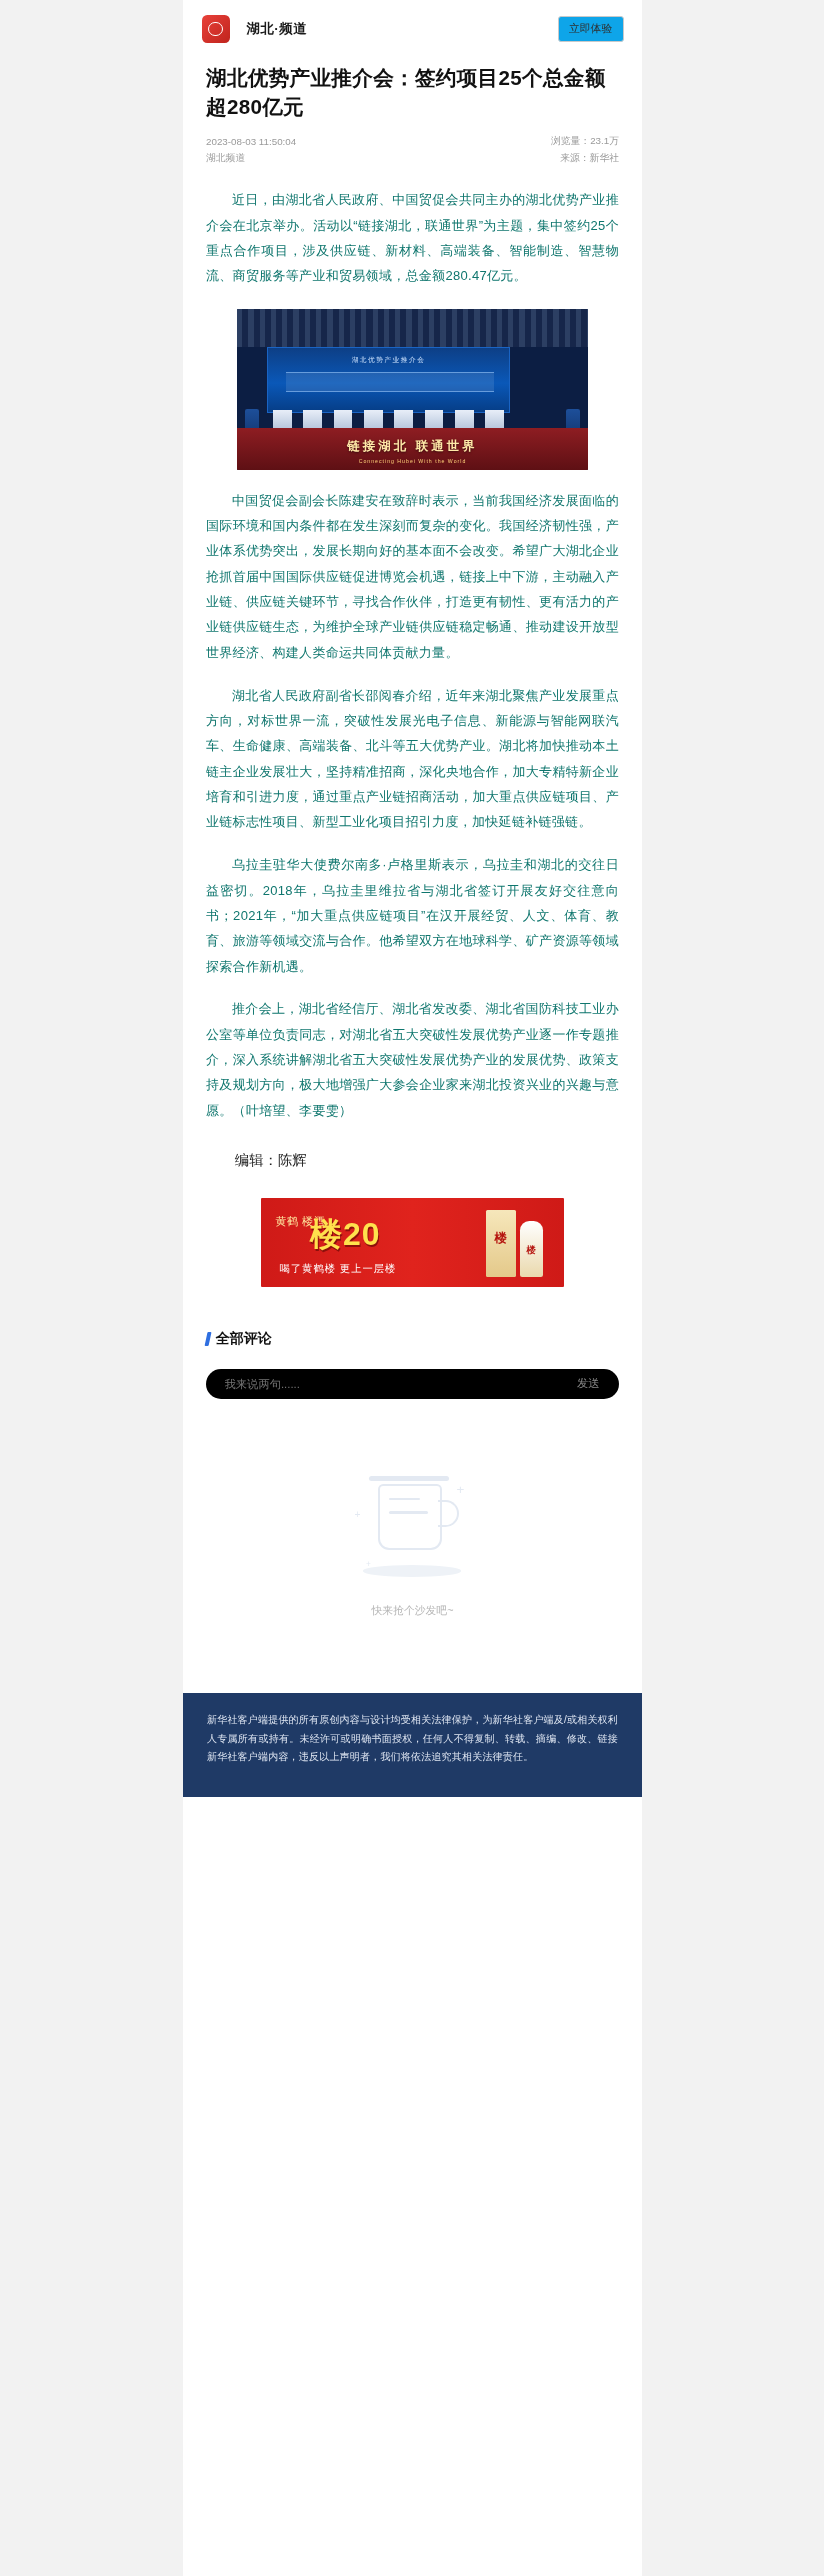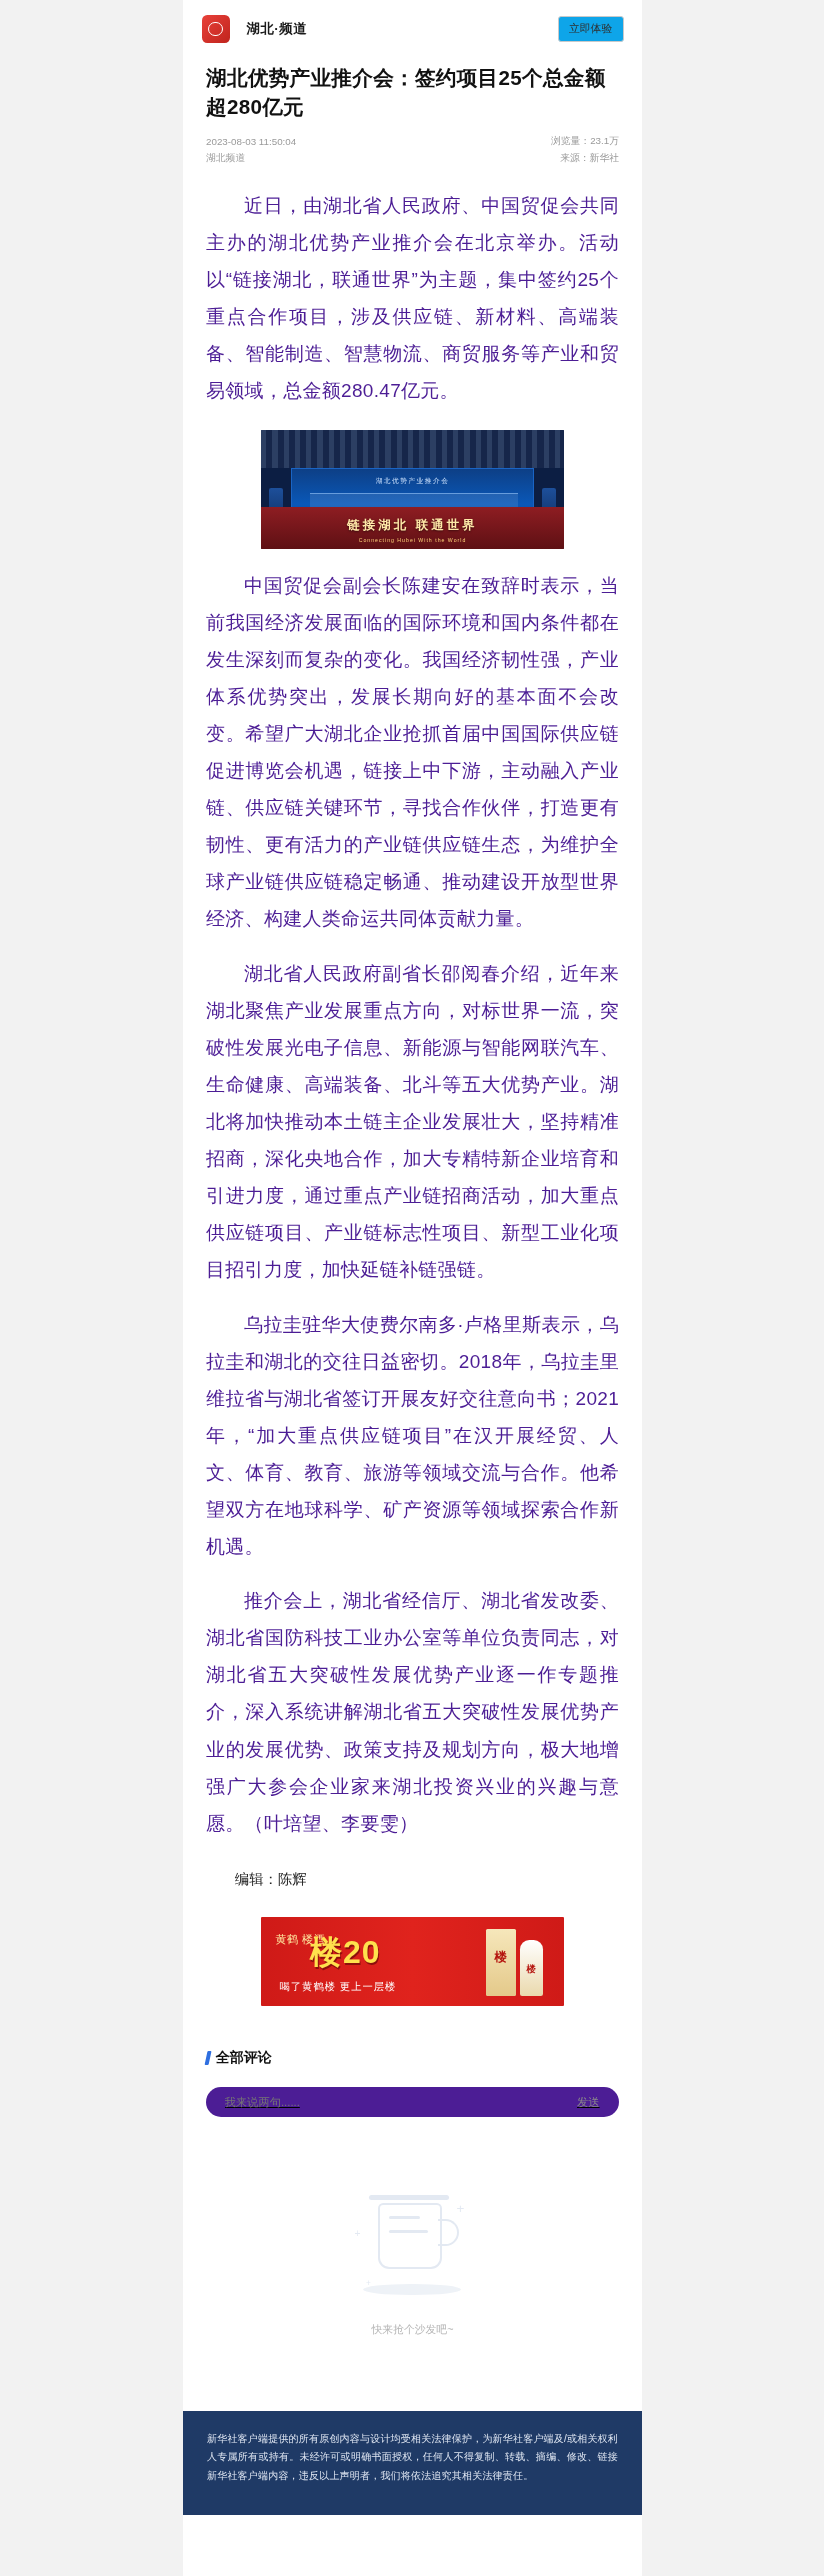--- a/index.html
+++ b/index.html
@@ -103,23 +103,23 @@
   }
   .meta-row .meta-right {
     text-align: left;
   }
   .meta-divider {
     height: 0.5px;
     background: transparent;
   }
 
   .body-text {
-    font-size: 19px;
+    font-size: 13px;
     line-height: 1.95;
-    color: #4c1d95;
+    color: #0f766e;
     text-indent: 2em;
     margin: 17.5px 0 0 0;
     text-align: justify;
     letter-spacing: 0.3px;
   }
   .editor-line {
     font-size: 14.4px;
     line-height: 1.95;
     color: #222222;
     margin: 23px 0 0 0;
@@ -127,25 +127,26 @@
   }
 
   
   .photo-wrap {
     margin: 20.6px 0 5.2px 0;
     display: flex;
     justify-content: center;
   }
   .photo {
     width: 303px;
-    height: 119px;
+    height: 161px;
     position: relative;
     overflow: hidden;
     background: #0c1e43;
     border-radius: 1px;
+    padding-left: 48px;
   }
   .photo .ceiling {
     position: absolute;
     left: 0; top: 0; width: 100%; height: 38px;
     background: repeating-linear-gradient(90deg, #2c3f63 0px, #2c3f63 5.2px, #16264a 5.2px, #16264a 11.3px);
   }
   .photo .screen {
     position: absolute;
     left: 30px; top: 38px; width: 243px; height: 66px;
     background: linear-gradient(180deg, #0d3f86 0%, #0a58b8 55%, #063d86 100%);
@@ -304,27 +305,26 @@
     width: 3.6px;
     height: 14.4px;
     background: #2f6fe0;
     border-radius: 1px;
     transform: skewX(-12deg);
   }
   .comment-input-row {
     margin-top: 20.6px;
     display: flex;
     align-items: center;
-    background: #4c1d95;
+    background: #000000;
     border-radius: 15.5px;
     height: 30px;
     padding: 0 13.4px 0 16.5px;
     box-sizing: border-box;
     gap: 7.2px;
-    text-decoration: underline;
   }
   .comment-input {
     flex: 1;
     border: none;
     background: transparent;
     outline: none;
     font-size: 11.3px;
     color: #9c9c9c;
     font-family: "Liberation Sans", sans-serif;
   }

